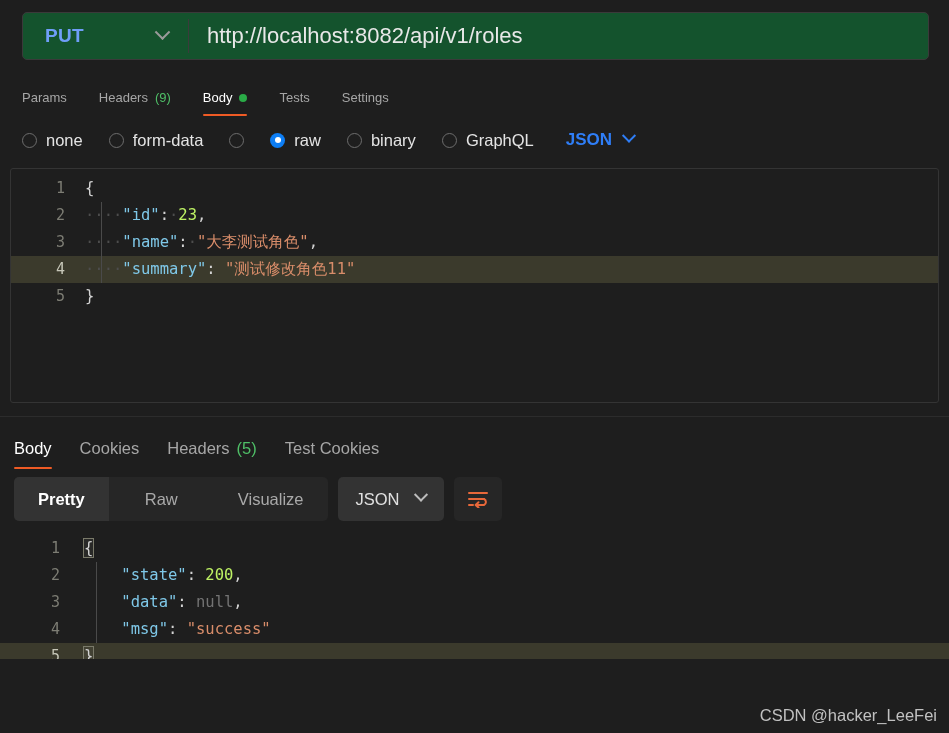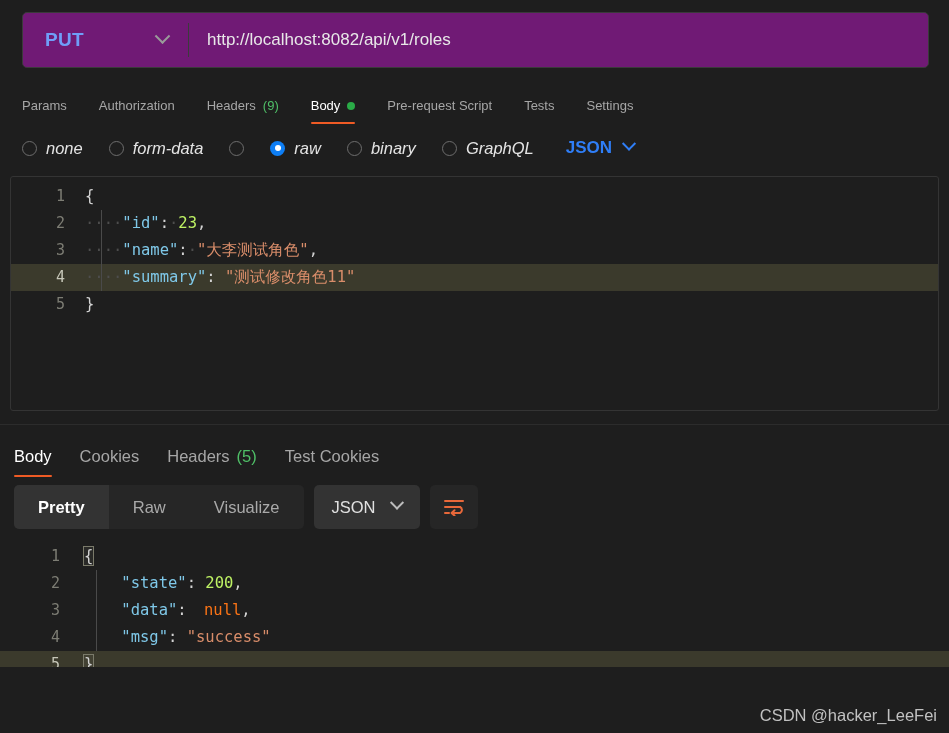--- a/index.html
+++ b/index.html
@@ -10,24 +10,24 @@
     font-family: "Liberation Sans", sans-serif;
     overflow: hidden;
   }
   body { position: relative; }
 
   
   .urlbar-wrap {
     padding: 12px 20px 0 22px;
   }
   .urlbar {
-    height: 56px;
+    height: 48px;
     border: 1px solid #3a3a3a;
     border-radius: 5px;
-    background: #701a75;
+    background: #14532d;
     display: flex;
     align-items: center;
     overflow: hidden;
   }
   .method-select {
     width: 165px;
     height: 100%;
     display: flex;
     align-items: center;
     justify-content: space-between;
@@ -53,21 +53,21 @@
     height: 34px;
     background: #3b3b3b;
   }
   .url-input {
     flex: 1;
     height: 100%;
     display: flex;
     align-items: center;
     padding: 0 18px;
     color: #e8e8e8;
-    font-size: 17px;
+    font-size: 22px;
     font-family: "Liberation Sans", sans-serif;
     background: transparent;
     border: none;
     outline: none;
     cursor: text;
   }
 
   
   .req-tabs {
     display: flex;
@@ -118,21 +118,20 @@
   }
   .radio-item {
     display: flex;
     align-items: center;
     gap: 9px;
     margin-right: 26px;
     cursor: pointer;
     color: #e4e4e4;
     font-size: 16.5px;
     white-space: nowrap;
-    font-style: italic;
   }
   .radio {
     width: 15px; height: 15px;
     border-radius: 50%;
     border: 1.5px solid #6d6d6d;
     background: transparent;
     flex: none;
   }
   .radio.on {
     border: none;
@@ -208,21 +207,21 @@
     left: 90px;
     top: 0;
     bottom: 0;
     width: 1px;
     background: #4a4a4a;
   }
   .tk-key   { color: #7fc8e8; }
   .tk-str   { color: #d98d6a; }
   .tk-num   { color: #bef264; }
   .tk-punc  { color: #d4d4d4; }
-  .tk-null  { color: #f97316; margin-left: 8px; }
+  .tk-null  { color: #737373; }
   .ws       { color: #4d4d4d; }
   .brace    { color: #d4d4d4; }
   .brace-match {
     outline: 1px solid #7a7a6a;
     background: rgba(120,120,110,0.12);
   }
 
   
   .split {
     height: 1px;
@@ -251,20 +250,21 @@
     margin-top: 8px;
     gap: 10px;
   }
   .seg {
     display: flex;
     background: #262626;
     border-radius: 5px;
     overflow: hidden;
     height: 44px;
     align-items: flex-start;
+    gap: 12px;
   }
   .seg-item {
     padding: 0 24px;
     height: 100%;
     display: flex;
     align-items: center;
     color: #a9a9a9;
     font-size: 16.5px;
     cursor: pointer;
     white-space: nowrap;
@@ -334,32 +334,26 @@
     <div class="vsep"></div>
     <input class="url-input" type="text" value="http://localhost:8082/api/v1/roles" style="">
   </div>
 </div>
 
 <div class="req-tabs" id="req-tabs">
     <div class="tab">
       <span>Params</span>
     </div>
     <div class="tab">
-      <span>Authorization</span>
-    </div>
-    <div class="tab">
       <span>Headers</span>
       <span class="count"> (9)</span>
     </div>
     <div class="tab active">
       <span>Body</span>
       <span class="greendot"></span>
-    </div>
-    <div class="tab">
-      <span>Pre-request Script</span>
     </div>
     <div class="tab">
       <span>Tests</span>
     </div>
     <div class="tab">
       <span>Settings</span>
     </div>
   </div>
 
 <div class="bodytype-row" id="body-types">

